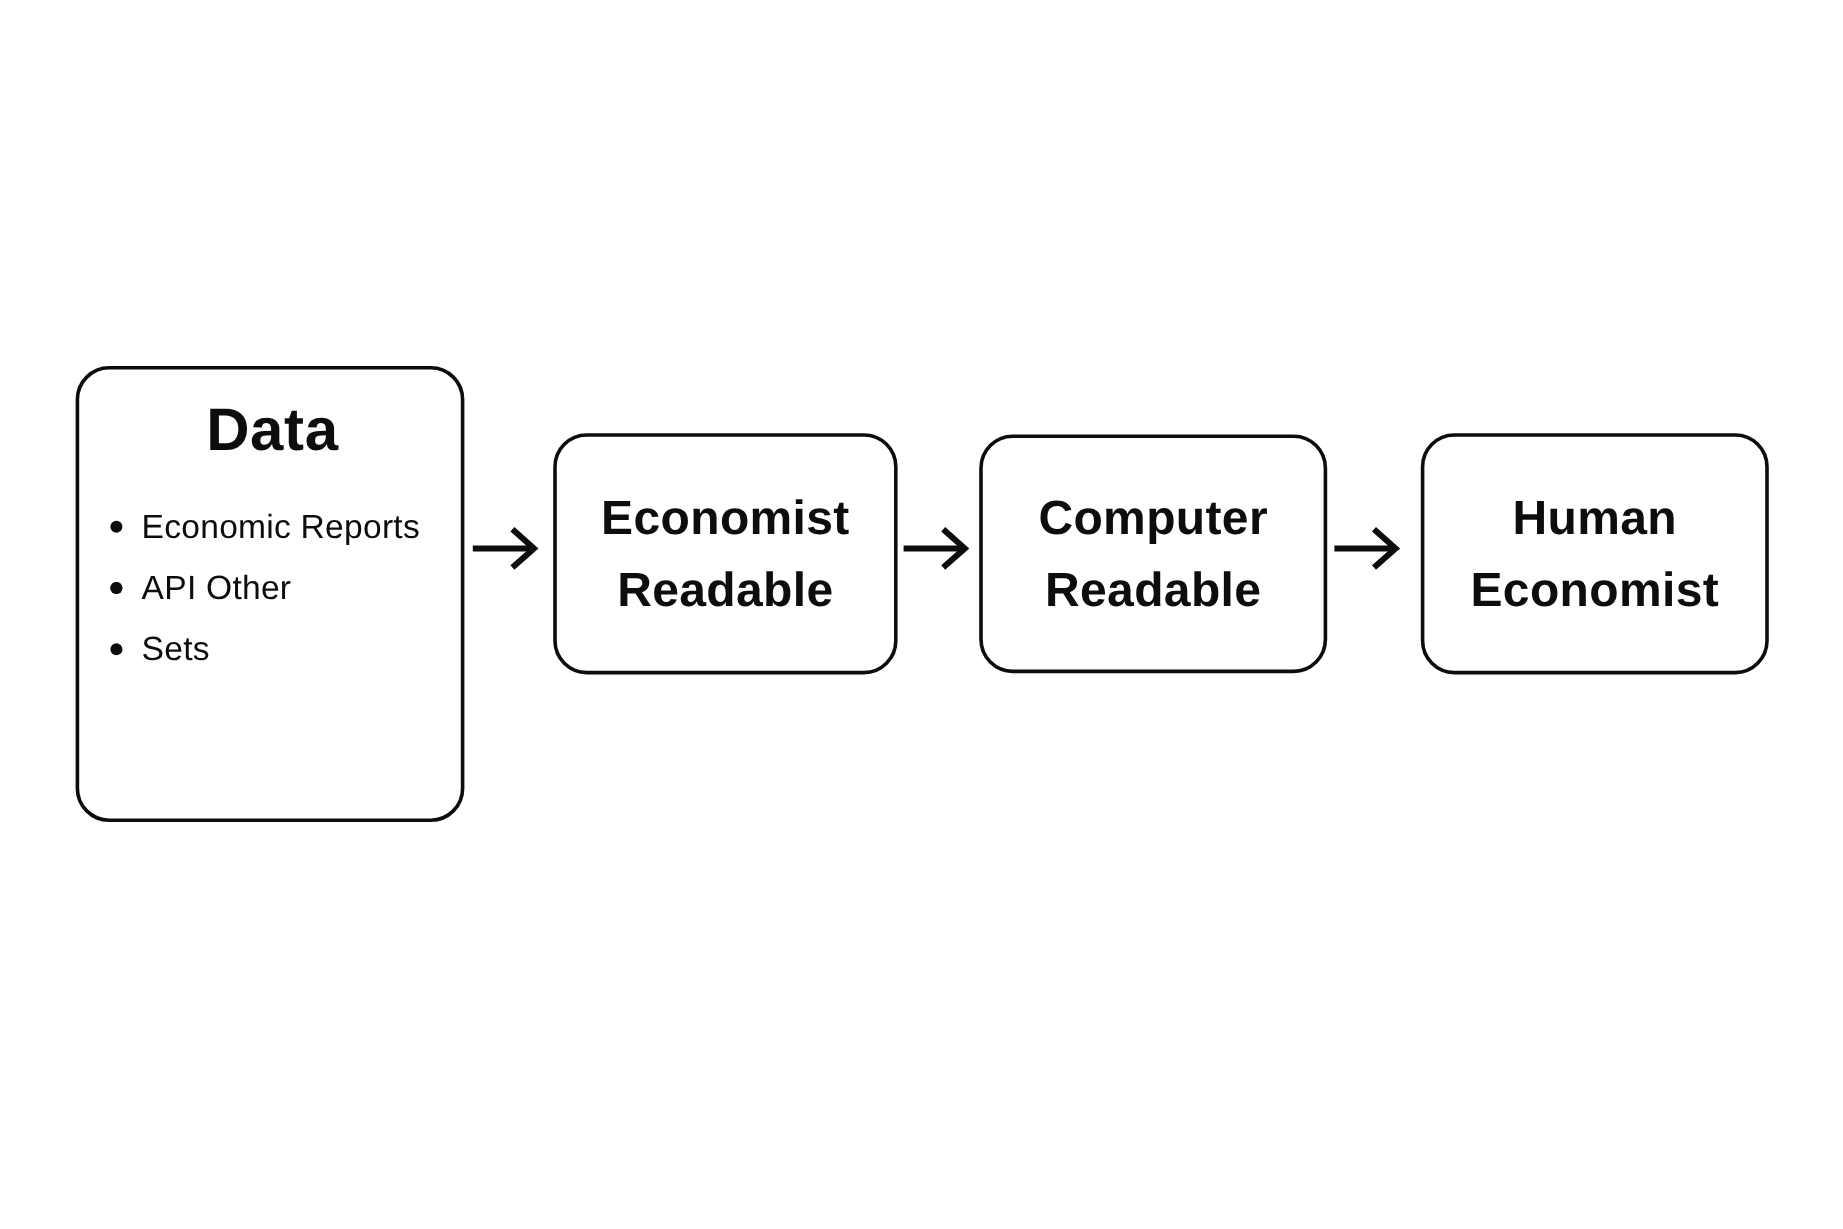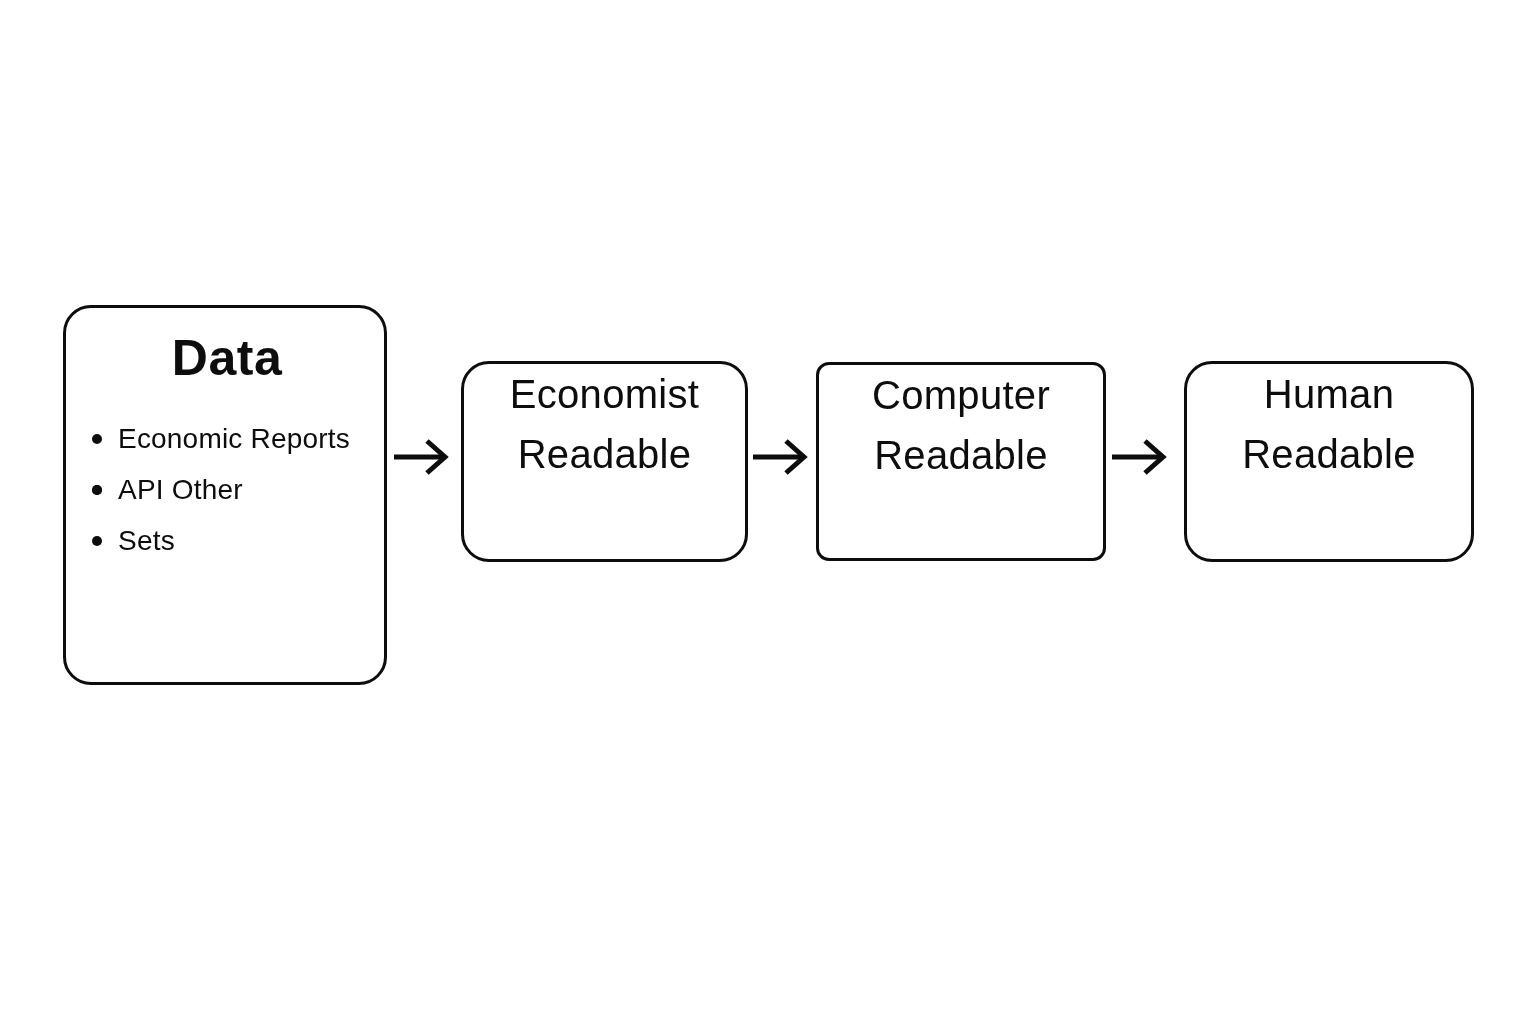--- a/index.html
+++ b/index.html
@@ -54,30 +54,31 @@
     position: absolute;
     left: 0;
     top: 14px;
     width: 10px;
     height: 10px;
     border-radius: 50%;
     background: #0d0d0d;
   }
   .flow-node {
     display: flex;
+    align-items: center;
     justify-content: center;
     text-align: center;
     font-size: 40px;
-    font-weight: normal;
+    font-weight: bold;
     line-height: 1.5;
     letter-spacing: 0.3px;
     padding: 0 28px;
   }
   .flow-node.economist { left: 461px; top: 361px; width: 287px; height: 201px; }
-  .flow-node.computer  { left: 816px; top: 362px; width: 290px; height: 199px; border-radius: 13px; }
+  .flow-node.computer  { left: 816px; top: 362px; width: 290px; height: 199px; }
   .flow-node.human     { left: 1184px; top: 361px; width: 290px; height: 201px; }
   .arrow {
     position: absolute;
     width: 64px;
     height: 48px;
   }
   .arrow.a1 { left: 392px; top: 433px; }
   .arrow.a2 { left: 751px; top: 433px; }
   .arrow.a3 { left: 1110px; top: 433px; }
   .arrow svg { display: block; width: 100%; height: 100%; }
@@ -138,16 +139,16 @@
   </div>
 
   <div class="arrow a3">
     <svg viewBox="0 0 64 48">
       <path d="M2 24 H51"></path>
       <path d="M35 8 L53 24 L35 40"></path>
     </svg>
   </div>
 
   <div class="node flow-node human">
-    <span>Human Readable</span>
+    <span>Human Economist</span>
   </div>
 
 </div>
 
 </body></html>

